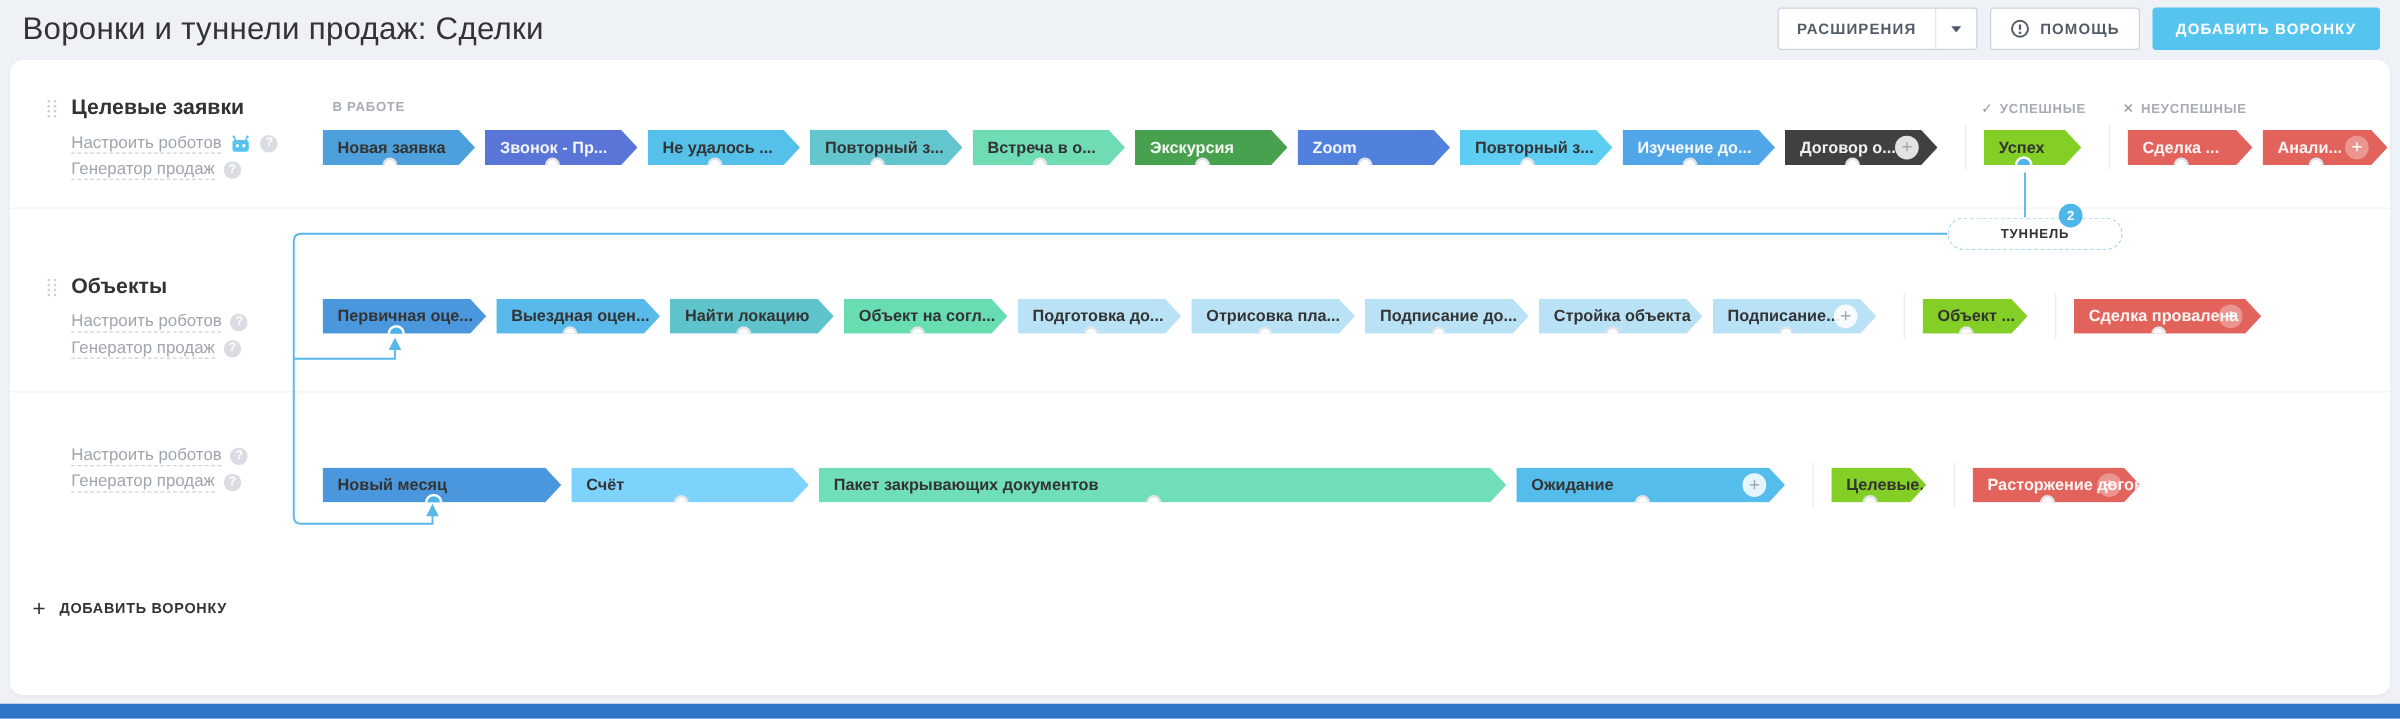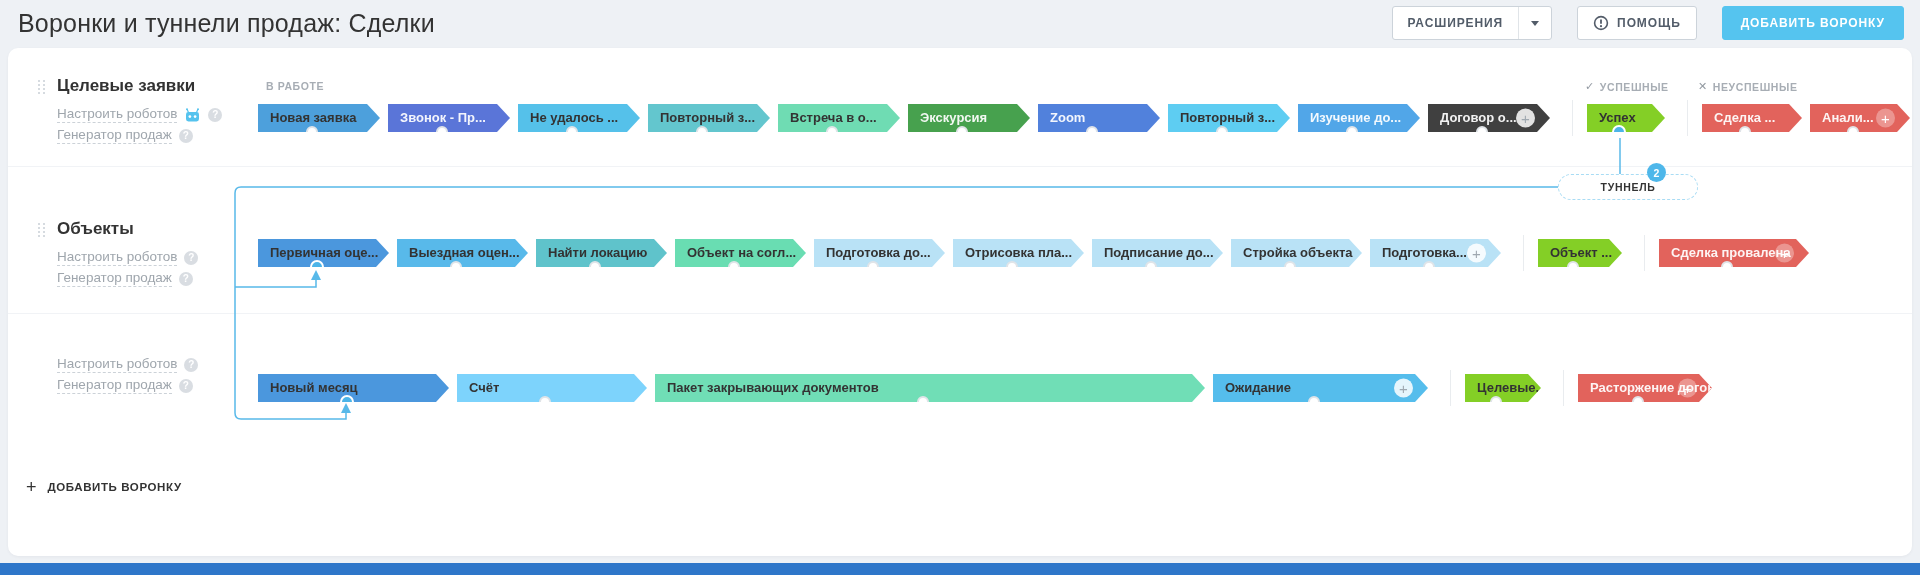--- a/index.html
+++ b/index.html
@@ -5,21 +5,21 @@
   html,body{margin:0;padding:0}
   body{
     width:1920px;height:575px;position:relative;overflow:hidden;
     background:#eef1f5;
     font-family:"Liberation Sans","DejaVu Sans",sans-serif;
     -webkit-font-smoothing:antialiased;
   }
   
   .header{display:flex;align-items:center;justify-content:space-between;padding:6px 16px 0 18px;height:40px;box-sizing:border-box}
   .page-title{font-size:25px;font-weight:400;color:#333;margin:0;letter-spacing:.2px}
-  .hdr-actions{display:flex;align-items:flex-start;gap:25px}
+  .hdr-actions{display:flex;align-items:flex-start;gap:10px}
   .btn{height:34px;display:inline-flex;align-items:center;background:#fff;border:1px solid #ccd3da;border-radius:3px;
        color:#525c69;font-size:12px;font-weight:bold;letter-spacing:.9px;cursor:pointer;box-sizing:border-box;user-select:none}
   .btn-split{padding:0}
   .split-main{padding:0 15px;display:flex;align-items:center;height:100%}
   .split-caret{border-left:1px solid #e0e4e8;padding:0 12px;height:100%;display:flex;align-items:center}
   .caret-down{width:0;height:0;border:4px solid transparent;border-top:5px solid #525c69;margin-top:4px}
   .btn-help{padding:0 15px;gap:8px}
   .btn-primary{background:#55c4ef;border-color:#55c4ef;color:#fff;padding:0 18px}
   
   .card{position:absolute;left:8px;top:48px;width:1904px;height:508px;background:#fff;border-radius:10px;
@@ -258,21 +258,21 @@
             </div>
             <div class="stage t-dark" style="width: 131px; background: rgb(185, 226, 246);">
               <span class="stage-label">Подписание до...</span>
               <span class="dot"></span>
             </div>
             <div class="stage t-dark" style="width: 131px; background: rgb(185, 226, 246);">
               <span class="stage-label">Стройка объекта</span>
               <span class="dot"></span>
             </div>
             <div class="stage t-dark" style="width: 131px; background: rgb(185, 226, 246);">
-              <span class="stage-label">Подготовка...</span>
+              <span class="stage-label">Подписание...</span>
               <span class="plus-btn plus-white">+</span>
               <span class="dot"></span>
             </div>
           </div>
         <div class="zone-div"></div>
         <div class="zone success" style="display:flex">
             <div class="stage t-dark" style="width: 84px; background: rgb(132, 207, 38);">
               <span class="stage-label">Объект ...</span>
               <span class="dot"></span>
             </div>

